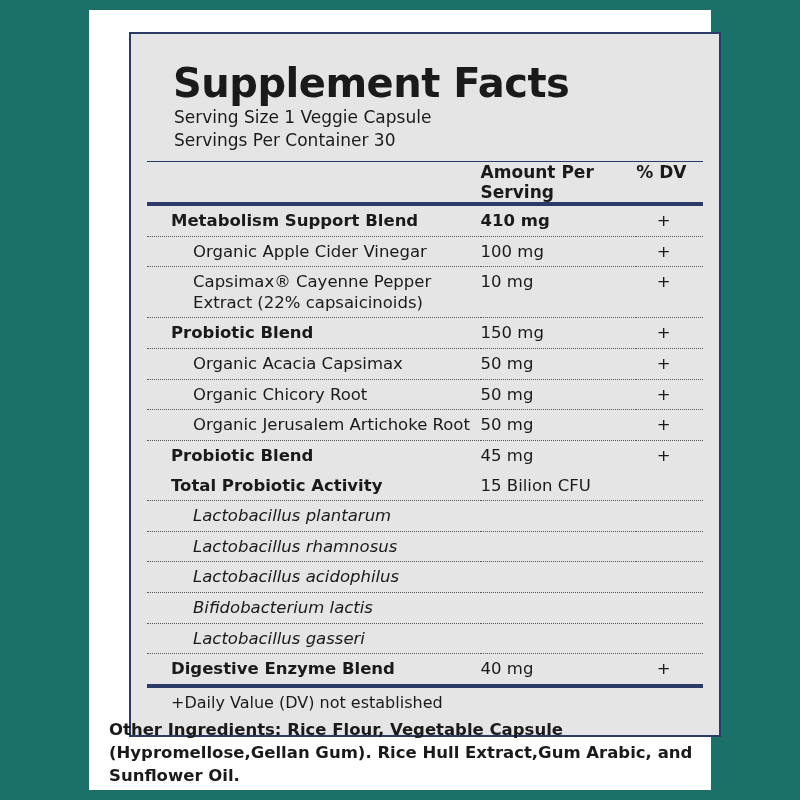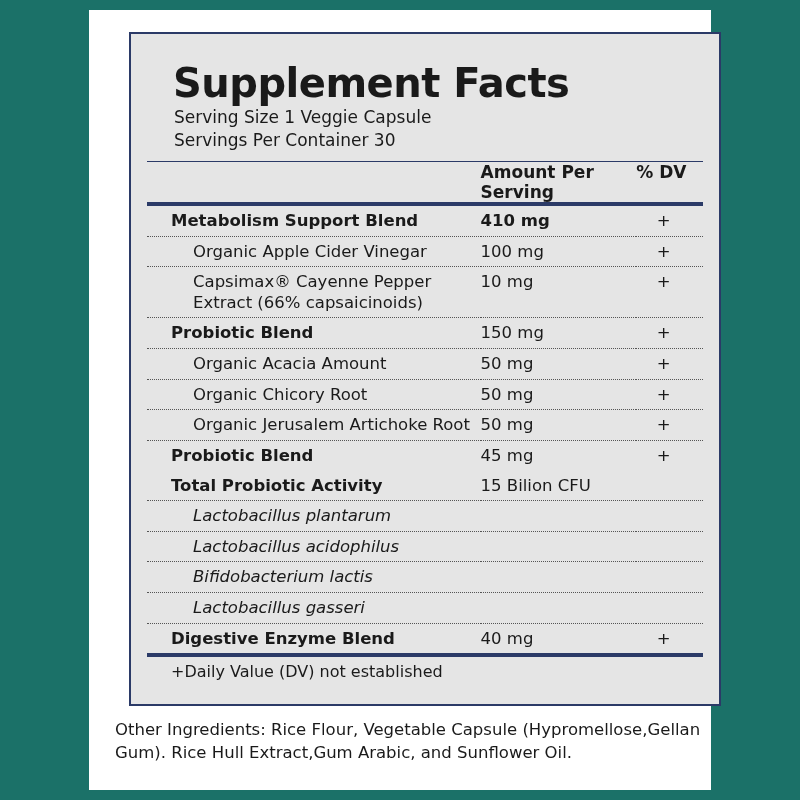--- a/index.html
+++ b/index.html
@@ -109,27 +109,28 @@
   .amt.bold { font-weight: bold; }
   .dv  { text-align: center; padding-right: 12px !important;}
 
   .footnote {
     font-size: 16px;
     padding: 5px 0 7px 24px;
     color: #1a1a1a;
   }
   .other {
     position: absolute;
-    left: 14px;
+    left: 8px;
     width: 600px;
     font-size: 16.5px;
     line-height: 1.4;
     color: #1a1a1a;
     padding-left: 12px;
     box-sizing: border-box;
+    font-weight: bold;
   }
 </style>
 </head>
 <body>
 
 <div class="page">
 
   <div class="panel">
 
     <div class="title">Supplement Facts</div>
@@ -173,33 +174,33 @@
         </tr>
 
 
         <tr class="row">
           <td class="name indent">Organic Apple Cider Vinegar</td>
           <td class="amt">100 mg</td>
           <td class="dv">+</td>
         </tr>
 
         <tr class="row">
-          <td class="name indent">Capsimax® Cayenne Pepper Extract (66% capsaicinoids)</td>
+          <td class="name indent">Capsimax® Cayenne Pepper Extract (22% capsaicinoids)</td>
           <td class="amt">10 mg</td>
           <td class="dv">+</td>
         </tr>
 
         <tr class="row">
           <td class="name bold">Probiotic Blend</td>
           <td class="amt">150 mg</td>
           <td class="dv">+</td>
         </tr>
 
         <tr class="row">
-          <td class="name indent">Organic Acacia Amount</td>
+          <td class="name indent">Organic Acacia Capsimax</td>
           <td class="amt">50 mg</td>
           <td class="dv">+</td>
         </tr>
 
         <tr class="row">
           <td class="name indent">Organic Chicory Root</td>
           <td class="amt">50 mg</td>
           <td class="dv">+</td>
         </tr>
 
@@ -220,20 +221,25 @@
           <td class="amt">15 Bilion CFU</td>
           <td class="dv"></td>
         </tr>
 
         <tr class="row">
           <td class="name indent ital">Lactobacillus plantarum</td>
           <td class="amt"></td>
           <td class="dv"></td>
         </tr>
 
+        <tr class="row">
+          <td class="name indent ital">Lactobacillus rhamnosus</td>
+          <td class="amt"></td>
+          <td class="dv"></td>
+        </tr>
 
         <tr class="row">
           <td class="name indent ital">Lactobacillus acidophilus</td>
           <td class="amt"></td>
           <td class="dv"></td>
         </tr>
 
         <tr class="row">
           <td class="name indent ital">Bifidobacterium lactis</td>
           <td class="amt"></td>

